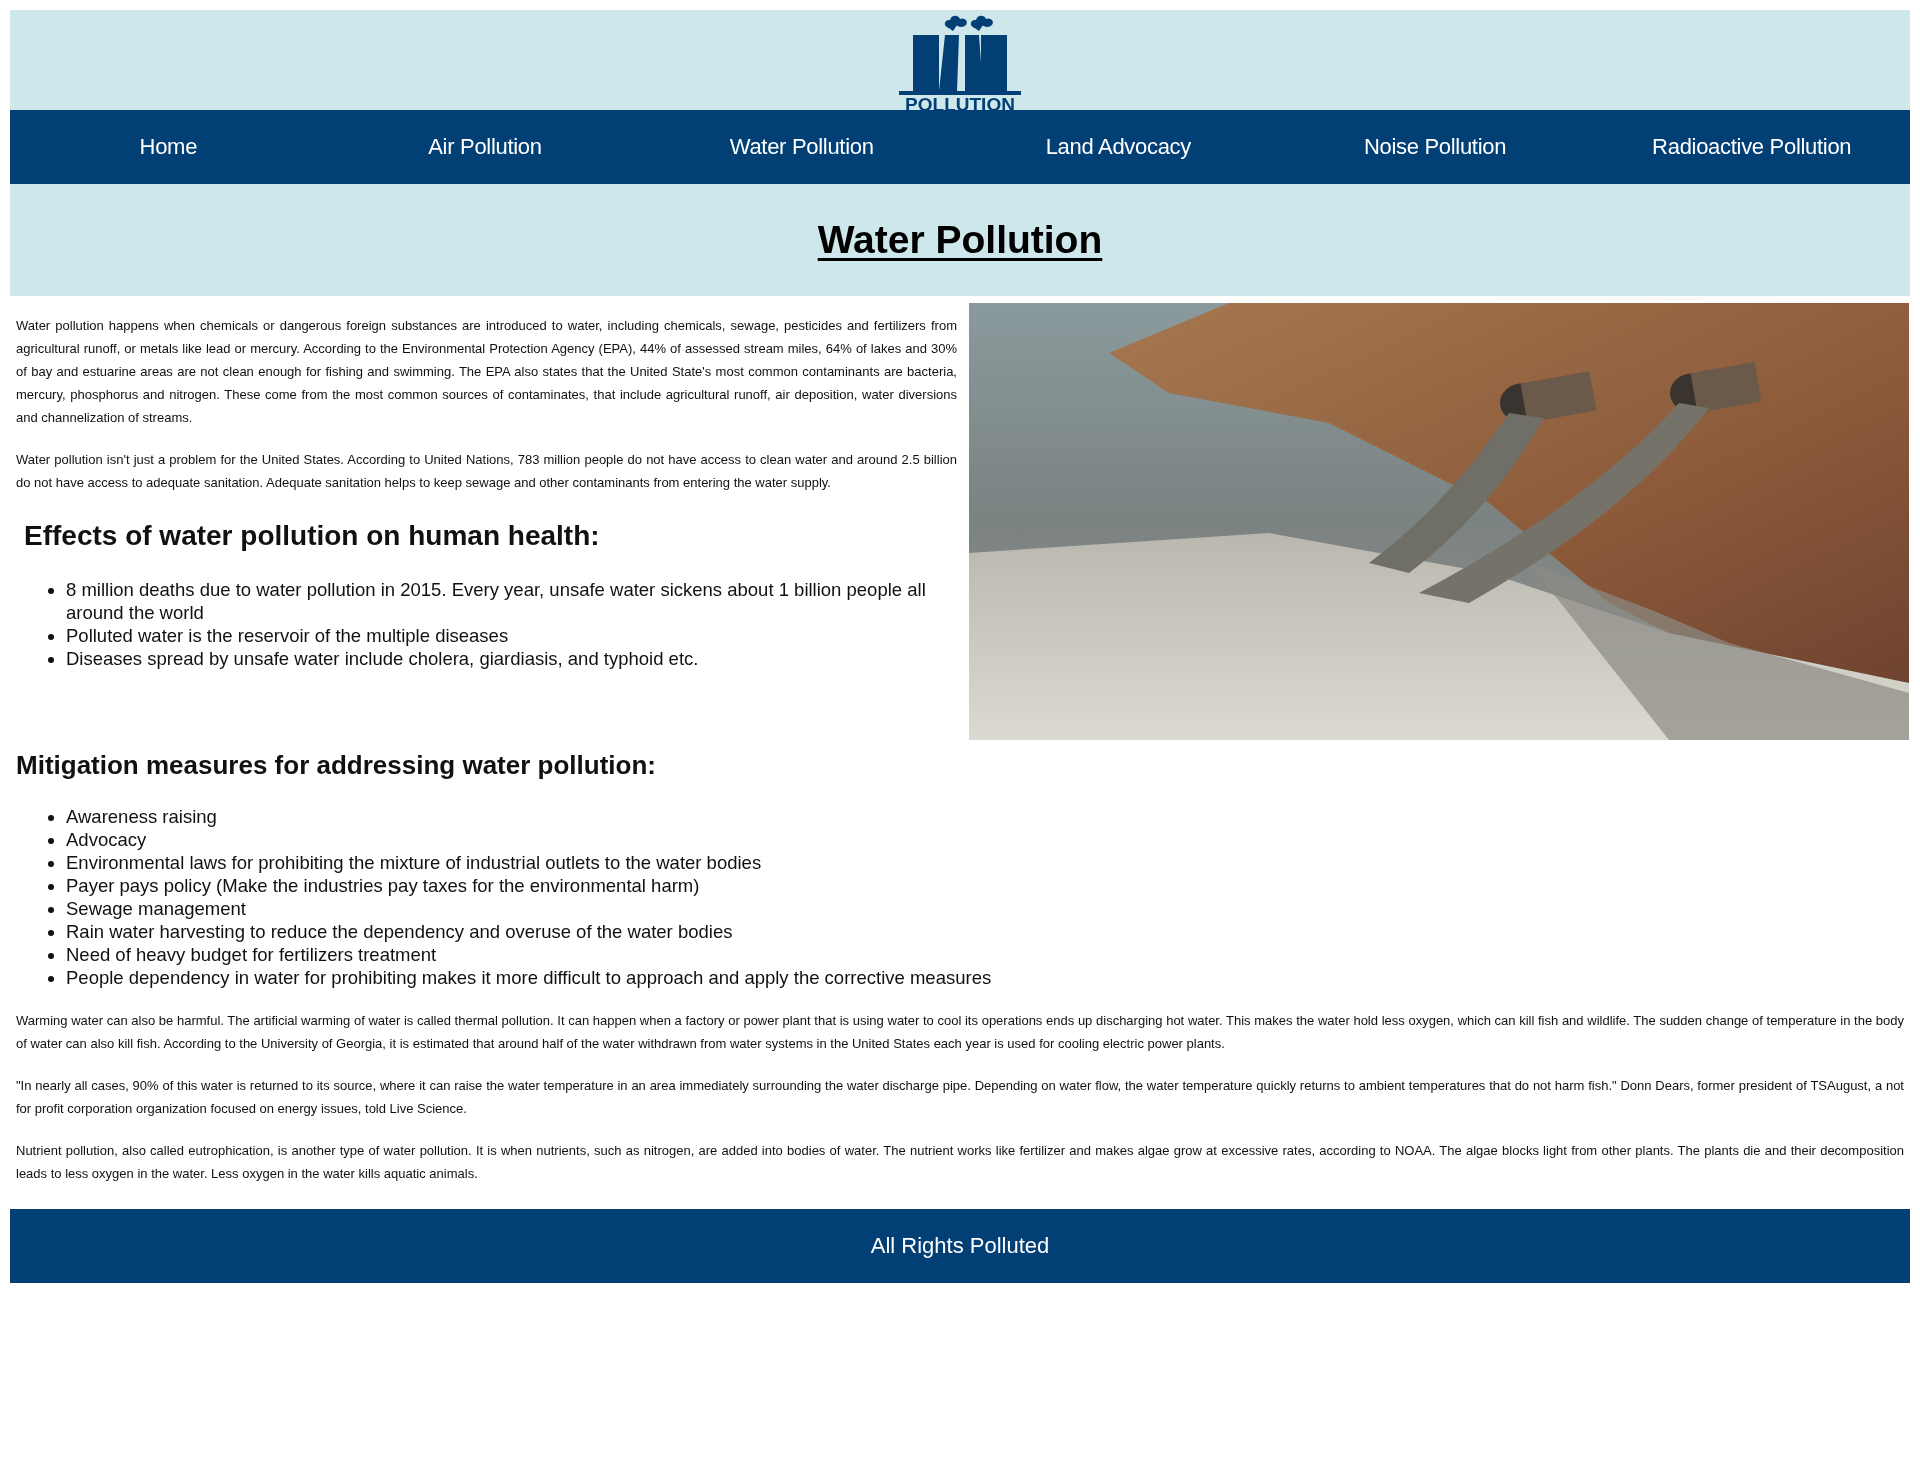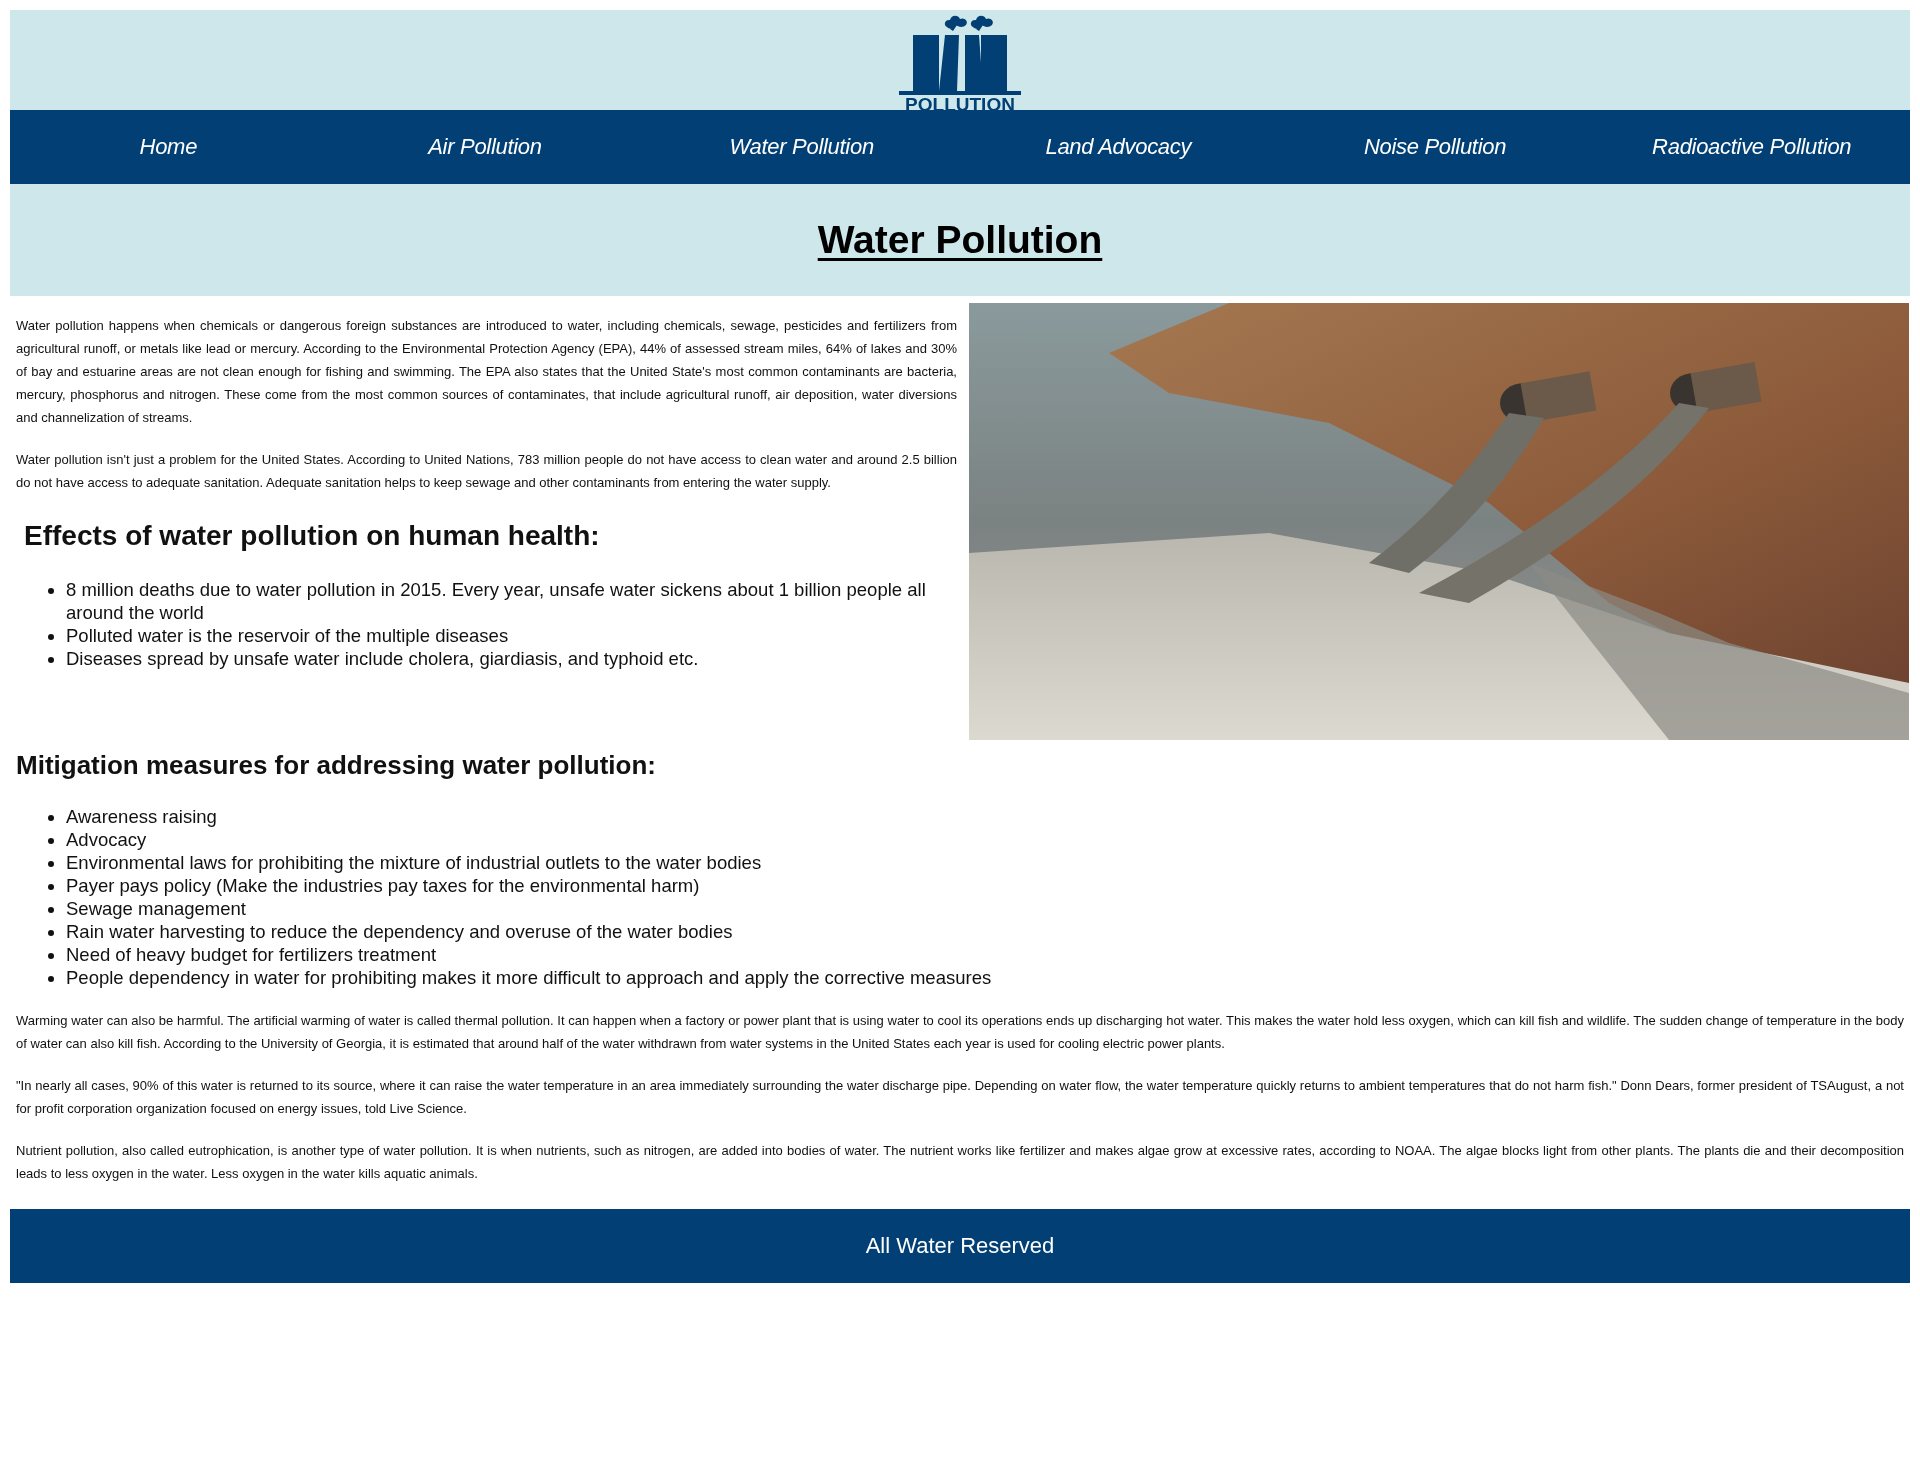--- a/index.html
+++ b/index.html
@@ -1,20 +1,20 @@
 <!DOCTYPE html>
 <html><head>
 <meta charset="utf-8">
 <style>
   html, body { margin: 0; padding: 0; background: #ffffff; }
   body { width: 1920px; min-height: 1475px; font-family: "Liberation Sans", sans-serif; color: #111; }
   .page { margin: 10px; width: 1900px; }
   .logo-bar { background: #cee7ea; height: 100px; display: flex; align-items: center; justify-content: center; }
   .logo { width: 130px; height: 110px; position: relative; }
-  .nav { background: #013f75; height: 74px; display: flex; align-items: center; font-style: italic; }
+  .nav { background: #013f75; height: 74px; display: flex; align-items: center; }
   .nav a { flex: 1; text-align: center; color: #ffffff; text-decoration: none; font-size: 22px; letter-spacing: -0.3px; }
   .title-band { background: #cee7ea; height: 112px; display: flex; align-items: center; justify-content: center; }
   .title-band h1 { margin: 0; font-size: 39px; font-weight: bold; text-decoration: underline; text-decoration-thickness: 3px; text-underline-offset: 5px; color: #000; }
   .content { position: relative; padding: 0 6px; }
   .hero-img { float: right; width: 940px; height: 437px; margin: 7px -5px 10px 12px; position: relative; overflow: hidden; }
   p { font-size: 13px; line-height: 23px; margin: 0 0 19px 0; text-align: justify; }
   .p1 { padding-top: 18px; }
   h2 { font-size: 28px; margin: 26px 0 26px 8px; font-weight: bold; }
   h3 { font-size: 26px; margin: 58px 0 24px 0; font-weight: bold; }
   h4 { font-size: 19px; margin: 26px 0 24px 0; font-weight: bold; }
@@ -123,15 +123,15 @@
       <li>Need of heavy budget for fertilizers treatment</li>
       <li>People dependency in water for prohibiting makes it more difficult to approach and apply the corrective measures</li>
     </ul>
 
     <p class="after-challenges">Warming water can also be harmful. The artificial warming of water is called thermal pollution. It can happen when a factory or power plant that is using water to cool its operations ends up discharging hot water. This makes the water hold less oxygen, which can kill fish and wildlife. The sudden change of temperature in the body of water can also kill fish. According to the University of Georgia, it is estimated that around half of the water withdrawn from water systems in the United States each year is used for cooling electric power plants.</p>
     <p>"In nearly all cases, 90% of this water is returned to its source, where it can raise the water temperature in an area immediately surrounding the water discharge pipe. Depending on water flow, the water temperature quickly returns to ambient temperatures that do not harm fish." Donn Dears, former president of TSAugust, a not for profit corporation organization focused on energy issues, told Live Science.</p>
     <p>Nutrient pollution, also called eutrophication, is another type of water pollution. It is when nutrients, such as nitrogen, are added into bodies of water. The nutrient works like fertilizer and makes algae grow at excessive rates, according to NOAA. The algae blocks light from other plants. The plants die and their decomposition leads to less oxygen in the water. Less oxygen in the water kills aquatic animals.</p>
   </main>
 
   <footer class="footer">
-    <span>All Water Reserved</span>
+    <span>All Rights Polluted</span>
   </footer>
 </div>
 
 </body></html>

